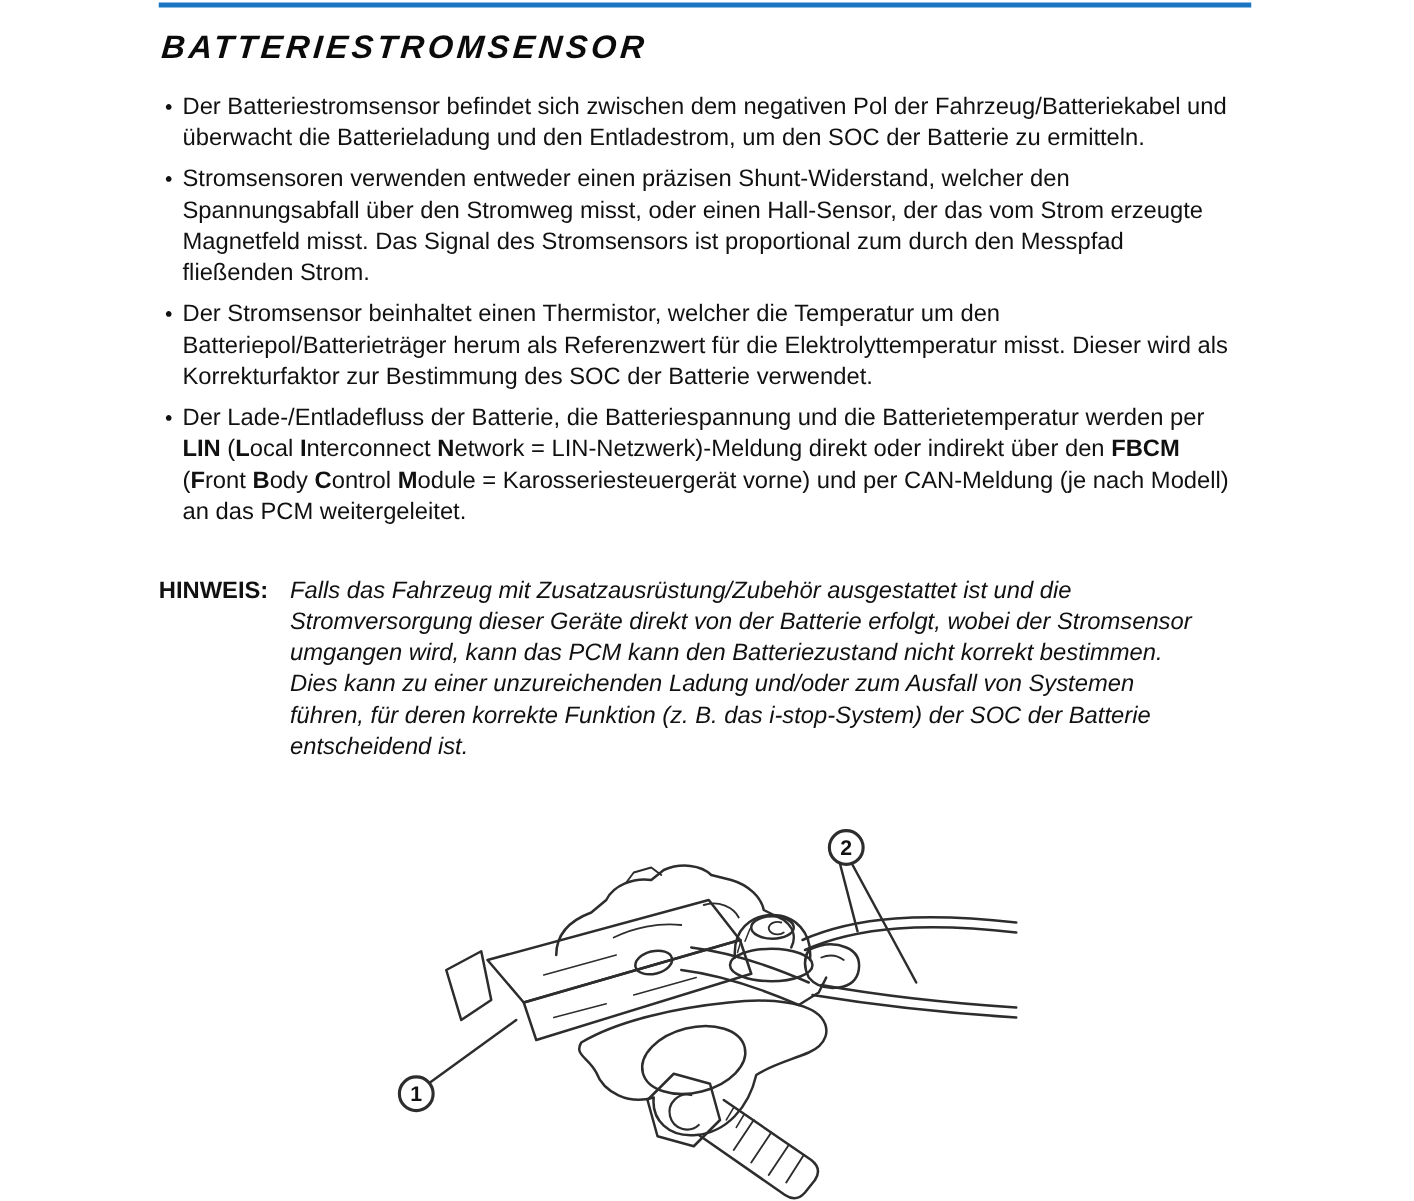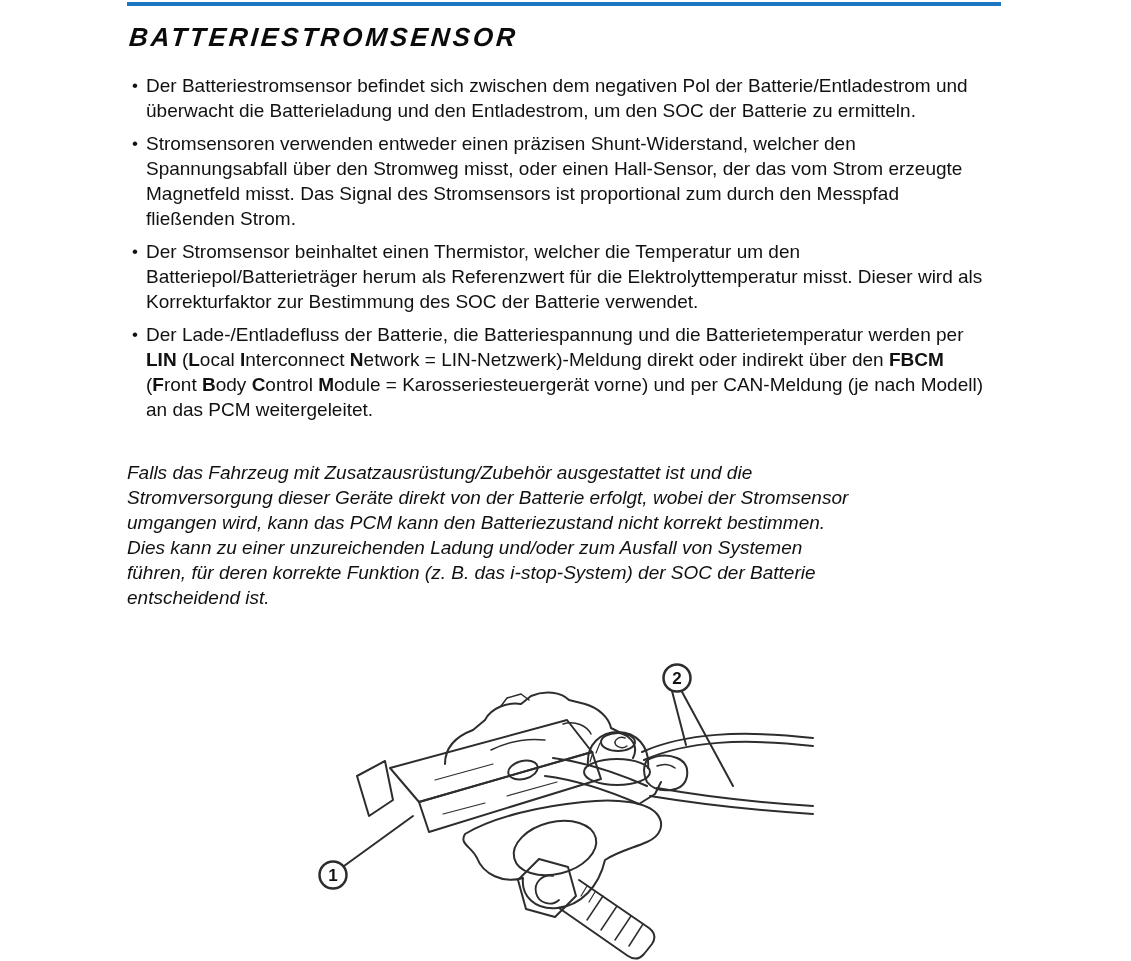--- a/index.html
+++ b/index.html
@@ -82,37 +82,38 @@
 
 <div class="page-inner">
 
   <div class="top-rule"></div>
 
   <h1 class="doc-title">BATTERIESTROMSENSOR</h1>
 
   <ul class="bullets">
     <li>
       <span class="bullet-marker">•</span>
-      <span class="li-text"><span>Der Batteriestromsensor befindet sich zwischen dem negativen Pol der Batterie/Entladestrom und überwacht die Batterieladung und den Entladestrom, um den SOC der Batterie zu ermitteln.</span></span>
+      <span class="li-text"><span>Der Batteriestromsensor befindet sich zwischen dem negativen Pol der Fahrzeug/Batteriekabel und überwacht die Batterieladung und den Entladestrom, um den SOC der Batterie zu ermitteln.</span></span>
     </li>
     <li>
       <span class="bullet-marker">•</span>
       <span class="li-text"><span>Stromsensoren verwenden entweder einen präzisen Shunt-Widerstand, welcher den Spannungsabfall über den Stromweg misst, oder einen Hall-Sensor, der das vom Strom erzeugte Magnetfeld misst. Das Signal des Stromsensors ist proportional zum durch den Messpfad fließenden Strom.</span></span>
     </li>
     <li>
       <span class="bullet-marker">•</span>
       <span class="li-text"><span>Der Stromsensor beinhaltet einen Thermistor, welcher die Temperatur um den Batteriepol/Batterieträger herum als Referenzwert für die Elektrolyttemperatur misst. Dieser wird als Korrekturfaktor zur Bestimmung des SOC der Batterie verwendet.</span></span>
     </li>
     <li>
       <span class="bullet-marker">•</span>
       <span class="li-text"><span>Der Lade-/Entladefluss der Batterie, die Batteriespannung und die Batterietemperatur werden per </span><span style="font-weight: bold;">LIN</span><span> (</span><span style="font-weight: bold;">L</span><span>ocal </span><span style="font-weight: bold;">I</span><span>nterconnect </span><span style="font-weight: bold;">N</span><span>etwork = LIN-Netzwerk)-Meldung direkt oder indirekt über den </span><span style="font-weight: bold;">FBCM</span><span> (</span><span style="font-weight: bold;">F</span><span>ront </span><span style="font-weight: bold;">B</span><span>ody </span><span style="font-weight: bold;">C</span><span>ontrol </span><span style="font-weight: bold;">M</span><span>odule = Karosseriesteuergerät vorne) und per CAN-Meldung (je nach Modell) an das PCM weitergeleitet.</span></span>
     </li>
   </ul>
 
   <div class="note-block">
+    <span class="note-label">HINWEIS:</span>
     <span class="note-text">Falls das Fahrzeug mit Zusatzausrüstung/Zubehör ausgestattet ist und die Stromversorgung dieser Geräte direkt von der Batterie erfolgt, wobei der Stromsensor umgangen wird, kann das PCM kann den Batteriezustand nicht korrekt bestimmen. Dies kann zu einer unzureichenden Ladung und/oder zum Ausfall von Systemen führen, für deren korrekte Funktion (z. B. das i-stop-System) der SOC der Batterie entscheidend ist.</span>
   </div>
 
 </div>
 
 <div class="figure">
   <svg width="540" height="313" viewBox="0 0 540 313" xmlns="http://www.w3.org/2000/svg">
     <g stroke="#2d2d2d" fill="none" stroke-width="2" stroke-linecap="round" stroke-linejoin="round">
 
       <g>

